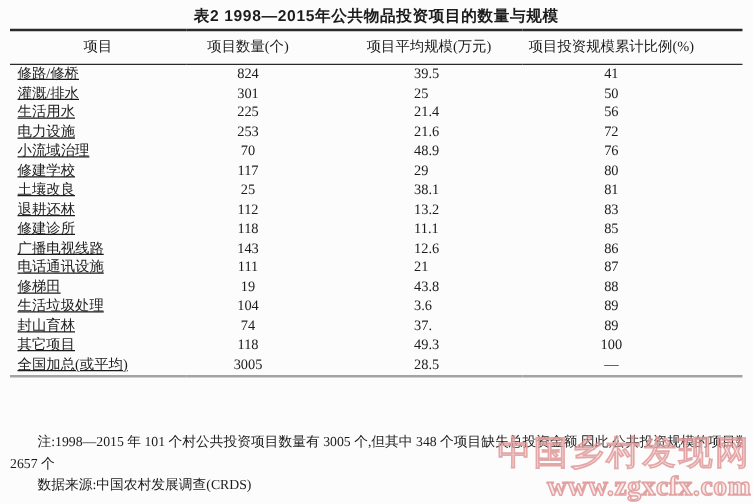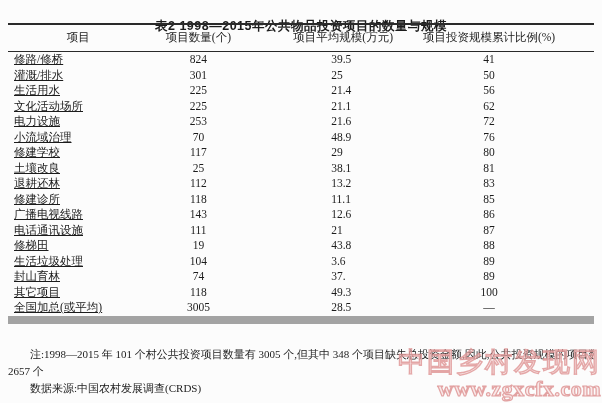--- a/index.html
+++ b/index.html
@@ -9,21 +9,21 @@
     color: #1c1c1c;
     font-family: "Liberation Serif", "DejaVu Serif", serif;
     position: relative;
     overflow: hidden;
   }
   .title {
     text-align: center;
     font-family: "Liberation Sans", "DejaVu Sans", sans-serif;
     font-weight: bold;
     font-size: 12.5px;
-    padding-top: 18px;
+    padding-top: 5px;
     letter-spacing: 0.5px;
   }
   table.data {
     position: absolute;
     top: 23px; left: 8px;
     width: 586px;
     border-collapse: collapse;
     table-layout: fixed;
     border-top: 2px solid #2a2a2a;
   }
@@ -46,21 +46,21 @@
     font-size: 11.5px;
     height: 15.5px;
     line-height: 15.5px;
     padding: 0;
     white-space: nowrap;
   }
   td.c1 { text-align: left;  padding-left: 6px; text-decoration: underline; }
   td.c2 { text-align: center; }
   td.c3 { text-align: left;  padding-left: 83px; }
   td.c4 { text-align: center; padding-right: 34px; }
-  tbody tr:last-child { border-bottom: 8px solid #a3a3a3; }
+  tbody tr:last-child { border-bottom: 2px solid #a3a3a3; }
   .notes {
     position: absolute;
     top: 346px; left: 8px; right: 8px;
     font-size: 11px;
     line-height: 16.5px;
   }
   .note-line1 { padding-left: 2em; white-space: nowrap; overflow: hidden; }
   .note-line2 { }
   .note-source { padding-left: 2em; margin-top: 1px; }
   .watermark {
@@ -124,26 +124,20 @@
         <td class="c3">25</td>
         <td class="c4">50</td>
       </tr>
         <tr>
         <td class="c1">生活用水</td>
         <td class="c2">225</td>
         <td class="c3">21.4</td>
         <td class="c4">56</td>
       </tr>
         <tr>
-        <td class="c1">文化活动场所</td>
-        <td class="c2">225</td>
-        <td class="c3">21.1</td>
-        <td class="c4">62</td>
-      </tr>
-        <tr>
         <td class="c1">电力设施</td>
         <td class="c2">253</td>
         <td class="c3">21.6</td>
         <td class="c4">72</td>
       </tr>
         <tr>
         <td class="c1">小流域治理</td>
         <td class="c2">70</td>
         <td class="c3">48.9</td>
         <td class="c4">76</td>

